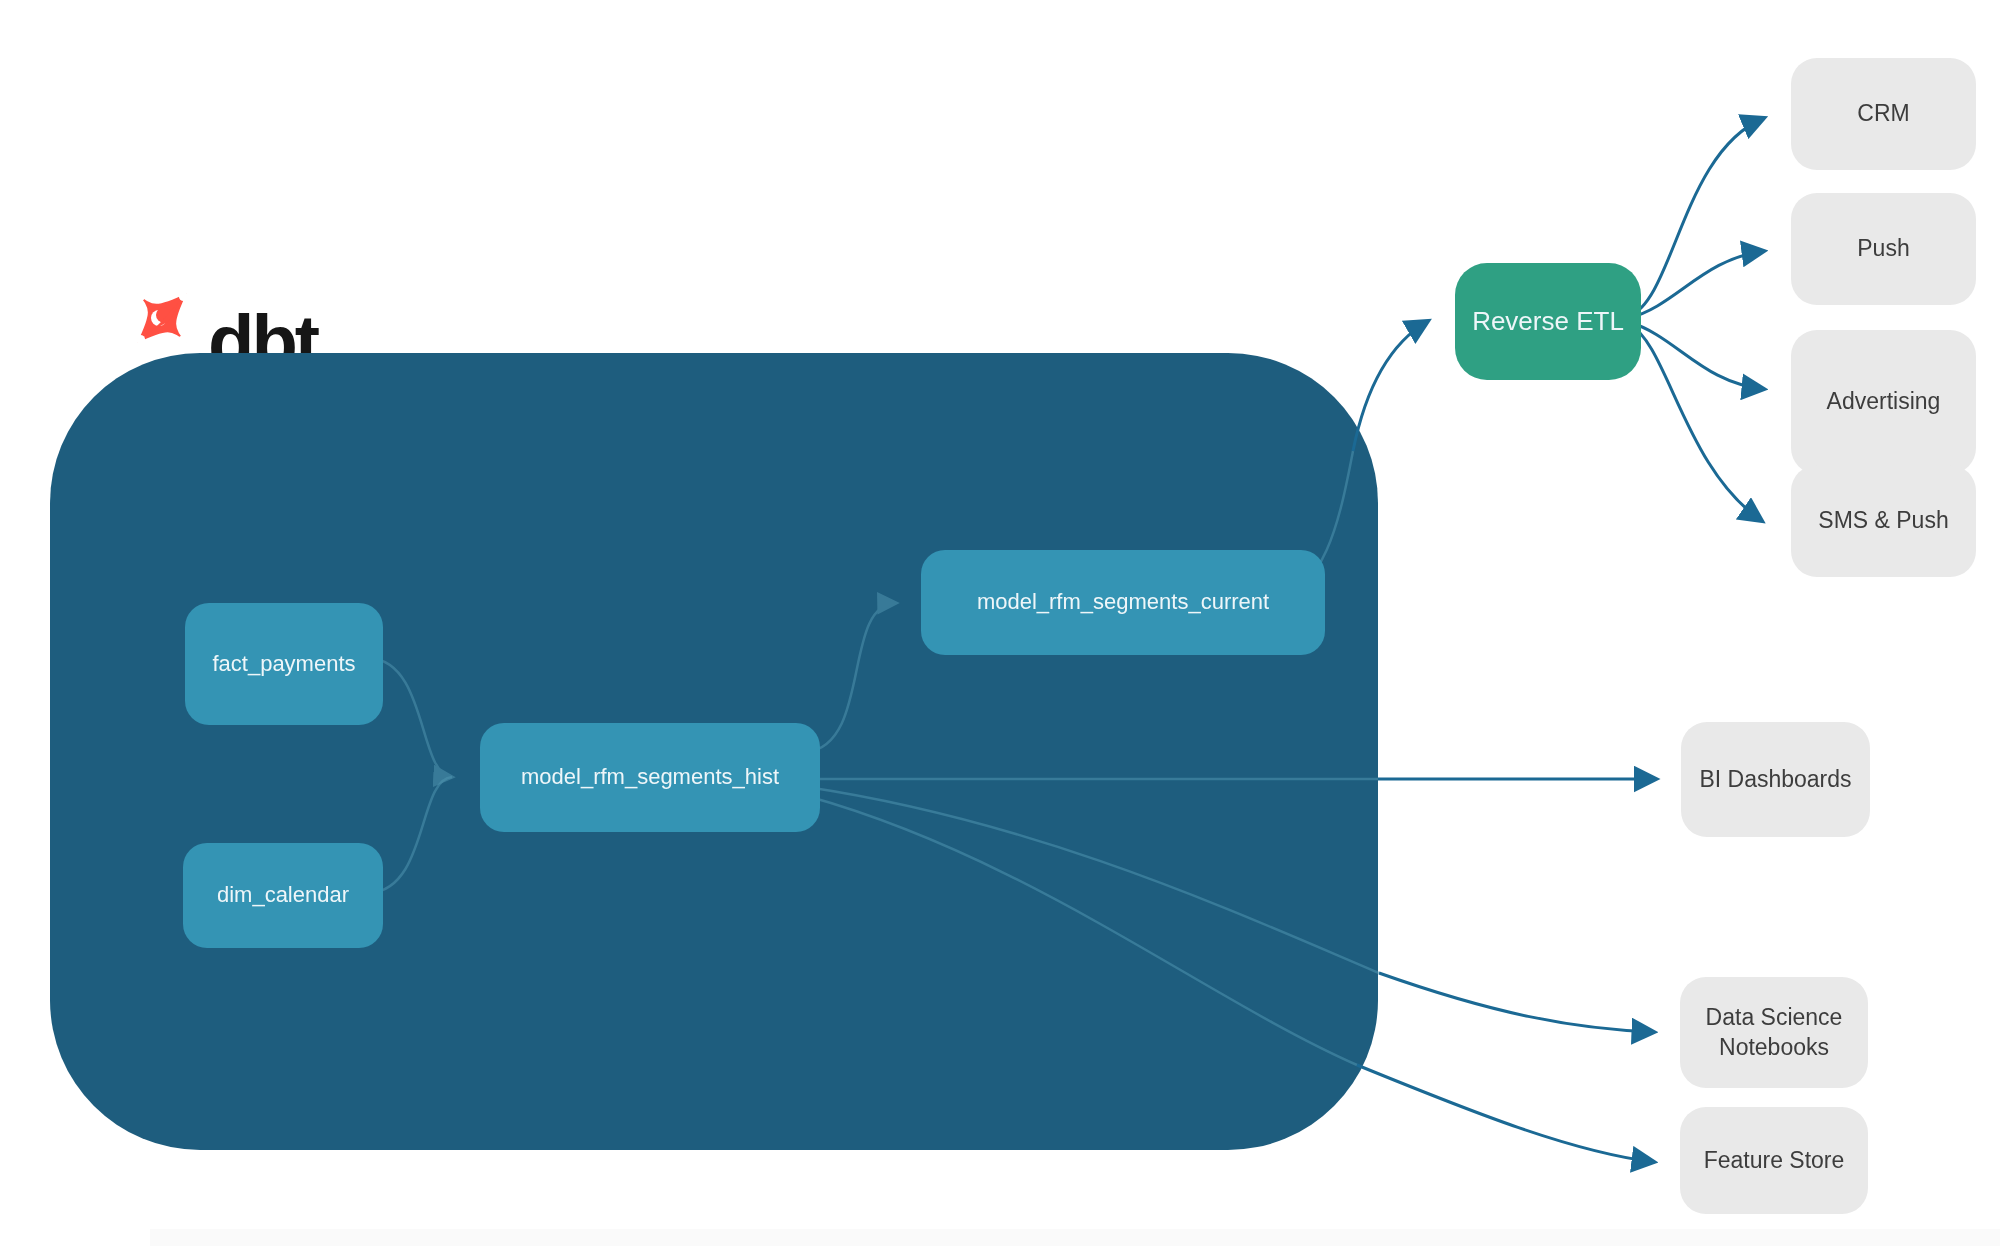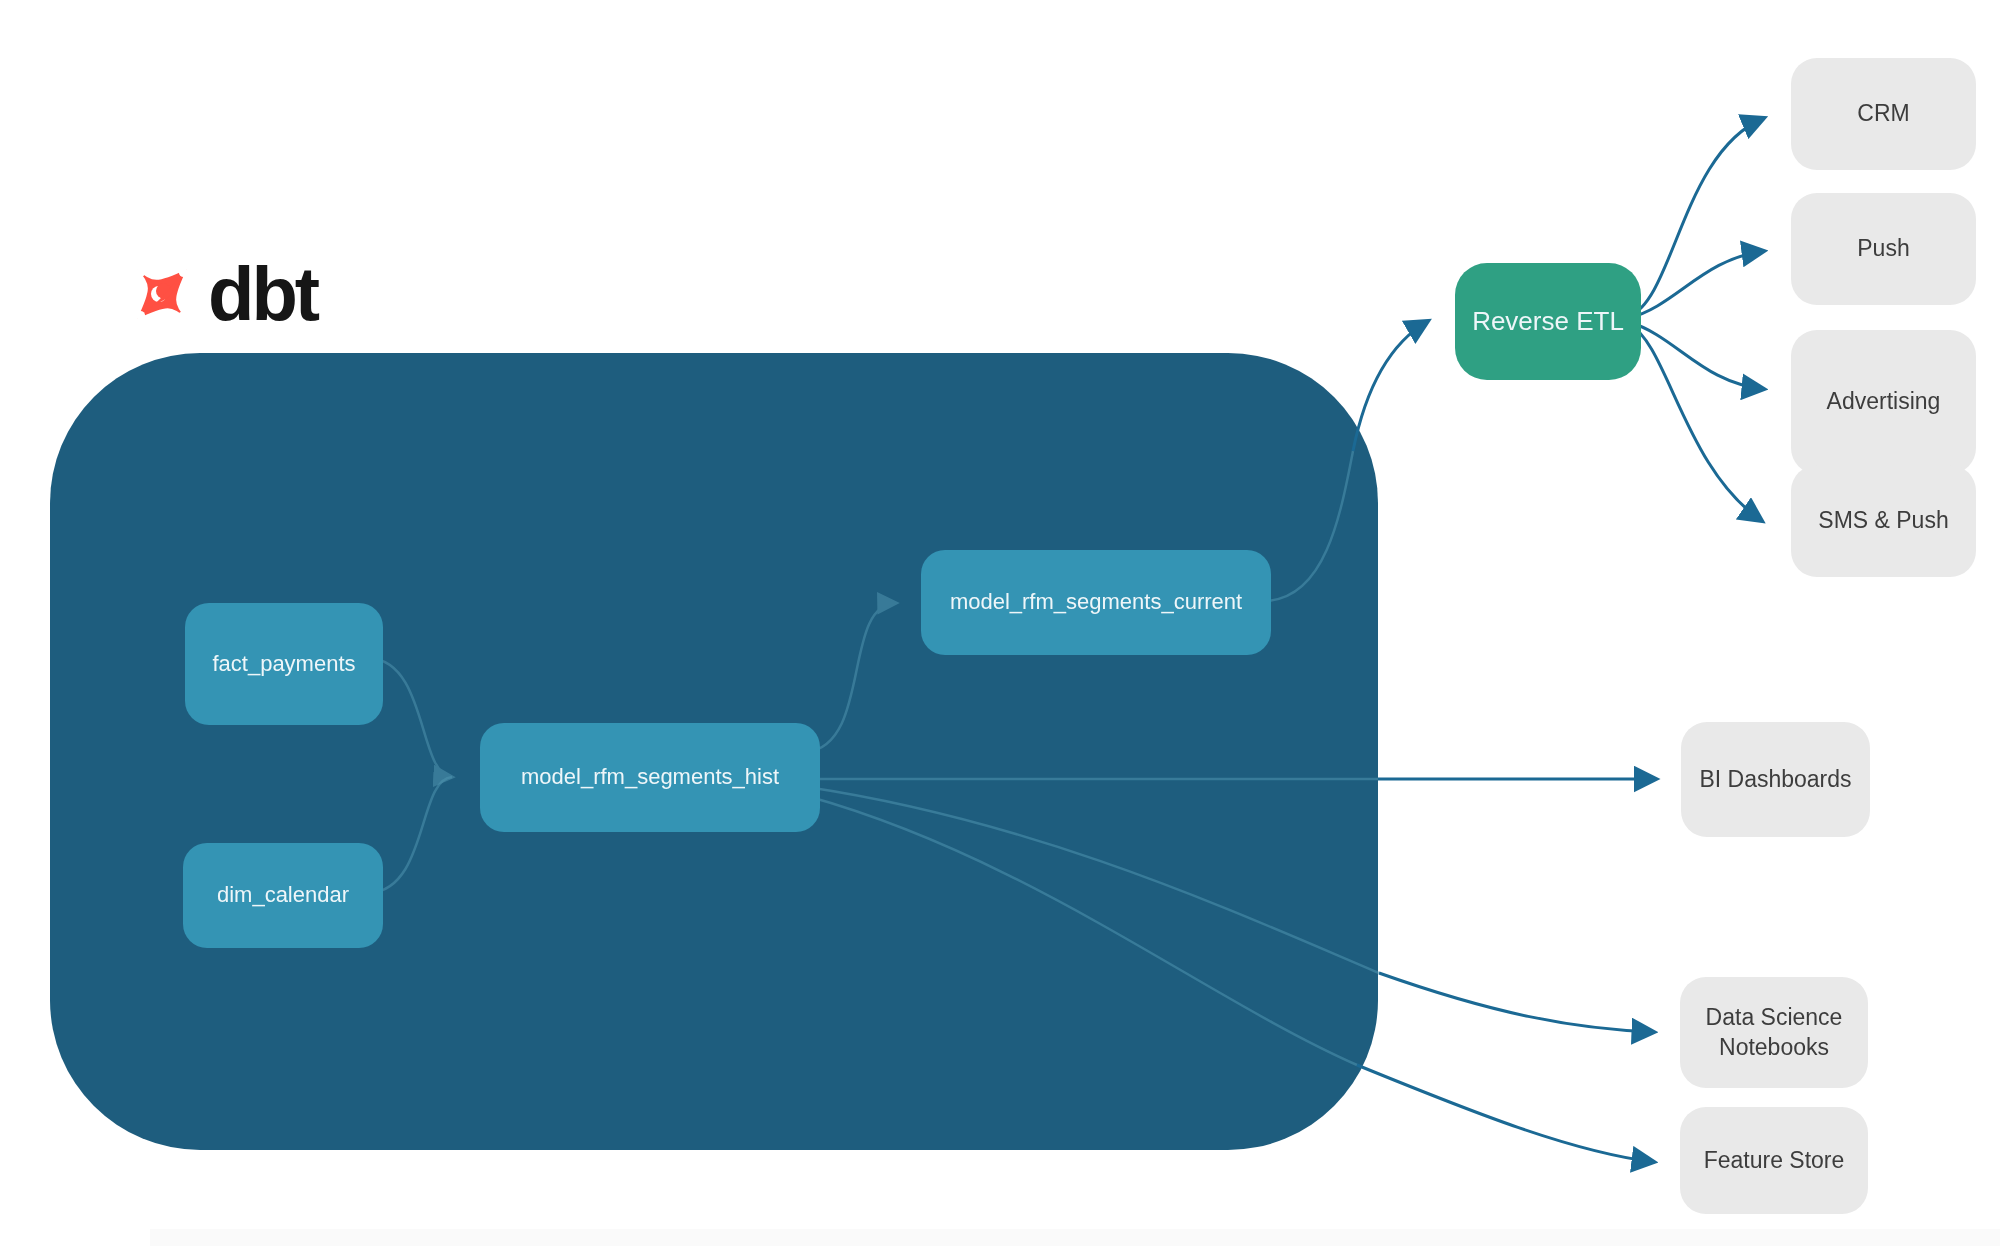--- a/index.html
+++ b/index.html
@@ -11,39 +11,39 @@
     --edge-inner:#4f93ae;
     --brand:#ff5043;
     --node-text:#eef6f9;
     --target-text:#3d3d3d;
   }
   *{box-sizing:border-box;margin:0;padding:0;}
   body{background:#fff;font-family:"Liberation Sans","DejaVu Sans",sans-serif;}
   .canvas{position:relative;width:2000px;height:1246px;background:#fff;overflow:hidden;}
 
   .logo{position:absolute;left:126px;top:256px;display:flex;align-items:center;gap:10px;}
-  .logo-text{font-size:76px;font-weight:700;color:#161616;letter-spacing:-3px;line-height:1;}
+  .logo-text{font-size:76px;font-weight:700;color:#161616;letter-spacing:-3px;line-height:1;margin-top:48px;}
 
   .dbt-container{position:absolute;left:50px;top:353px;width:1328px;height:797px;
     background:var(--container);border-radius:150px;z-index:1;}
 
   .edges{position:absolute;left:0;top:0;width:2000px;height:1246px;z-index:2;pointer-events:none;}
   .edge{stroke:var(--edge);stroke-width:3;fill:none;}
   .edge-inner{stroke:var(--edge-inner);stroke-width:2.5;fill:none;opacity:.55;}
 
   .node{position:absolute;z-index:3;display:flex;align-items:center;justify-content:center;
     text-align:center;font-size:22px;line-height:1.3;margin-left:13px;}
   .node.model{background:var(--model-node);color:var(--node-text);border-radius:24px;}
   .node.green{background:var(--reverse-etl);color:var(--node-text);border-radius:32px;font-size:26px;}
   .node.target{background:var(--target-node);color:var(--target-text);border-radius:26px;font-size:23px;}
 
   .n-fact{left:172px;top:603px;width:198px;height:122px;}
   .n-dim{left:170px;top:843px;width:200px;height:105px;}
   .n-hist{left:467px;top:723px;width:340px;height:109px;}
-  .n-current{left:908px;top:550px;width:350px;height:105px;}
+  .n-current{left:908px;top:550px;width:404px;height:105px;}
   .n-retl{left:1442px;top:263px;width:186px;height:117px;}
   .n-crm{left:1778px;top:58px;width:185px;height:112px;}
   .n-email{left:1778px;top:193px;width:185px;height:112px;}
   .n-adv{left:1778px;top:330px;width:185px;height:144px;justify-content:center;}
   .n-sms{left:1778px;top:465px;width:185px;height:112px;}
   .n-bi{left:1668px;top:722px;width:189px;height:115px;}
   .n-dsn{left:1667px;top:977px;width:188px;height:111px;padding:0 20px;}
   .n-fs{left:1667px;top:1107px;width:188px;height:107px;}
 
   .bottom-strip{position:absolute;left:150px;top:1229px;width:1850px;height:17px;background:#fafafa;z-index:0;}

